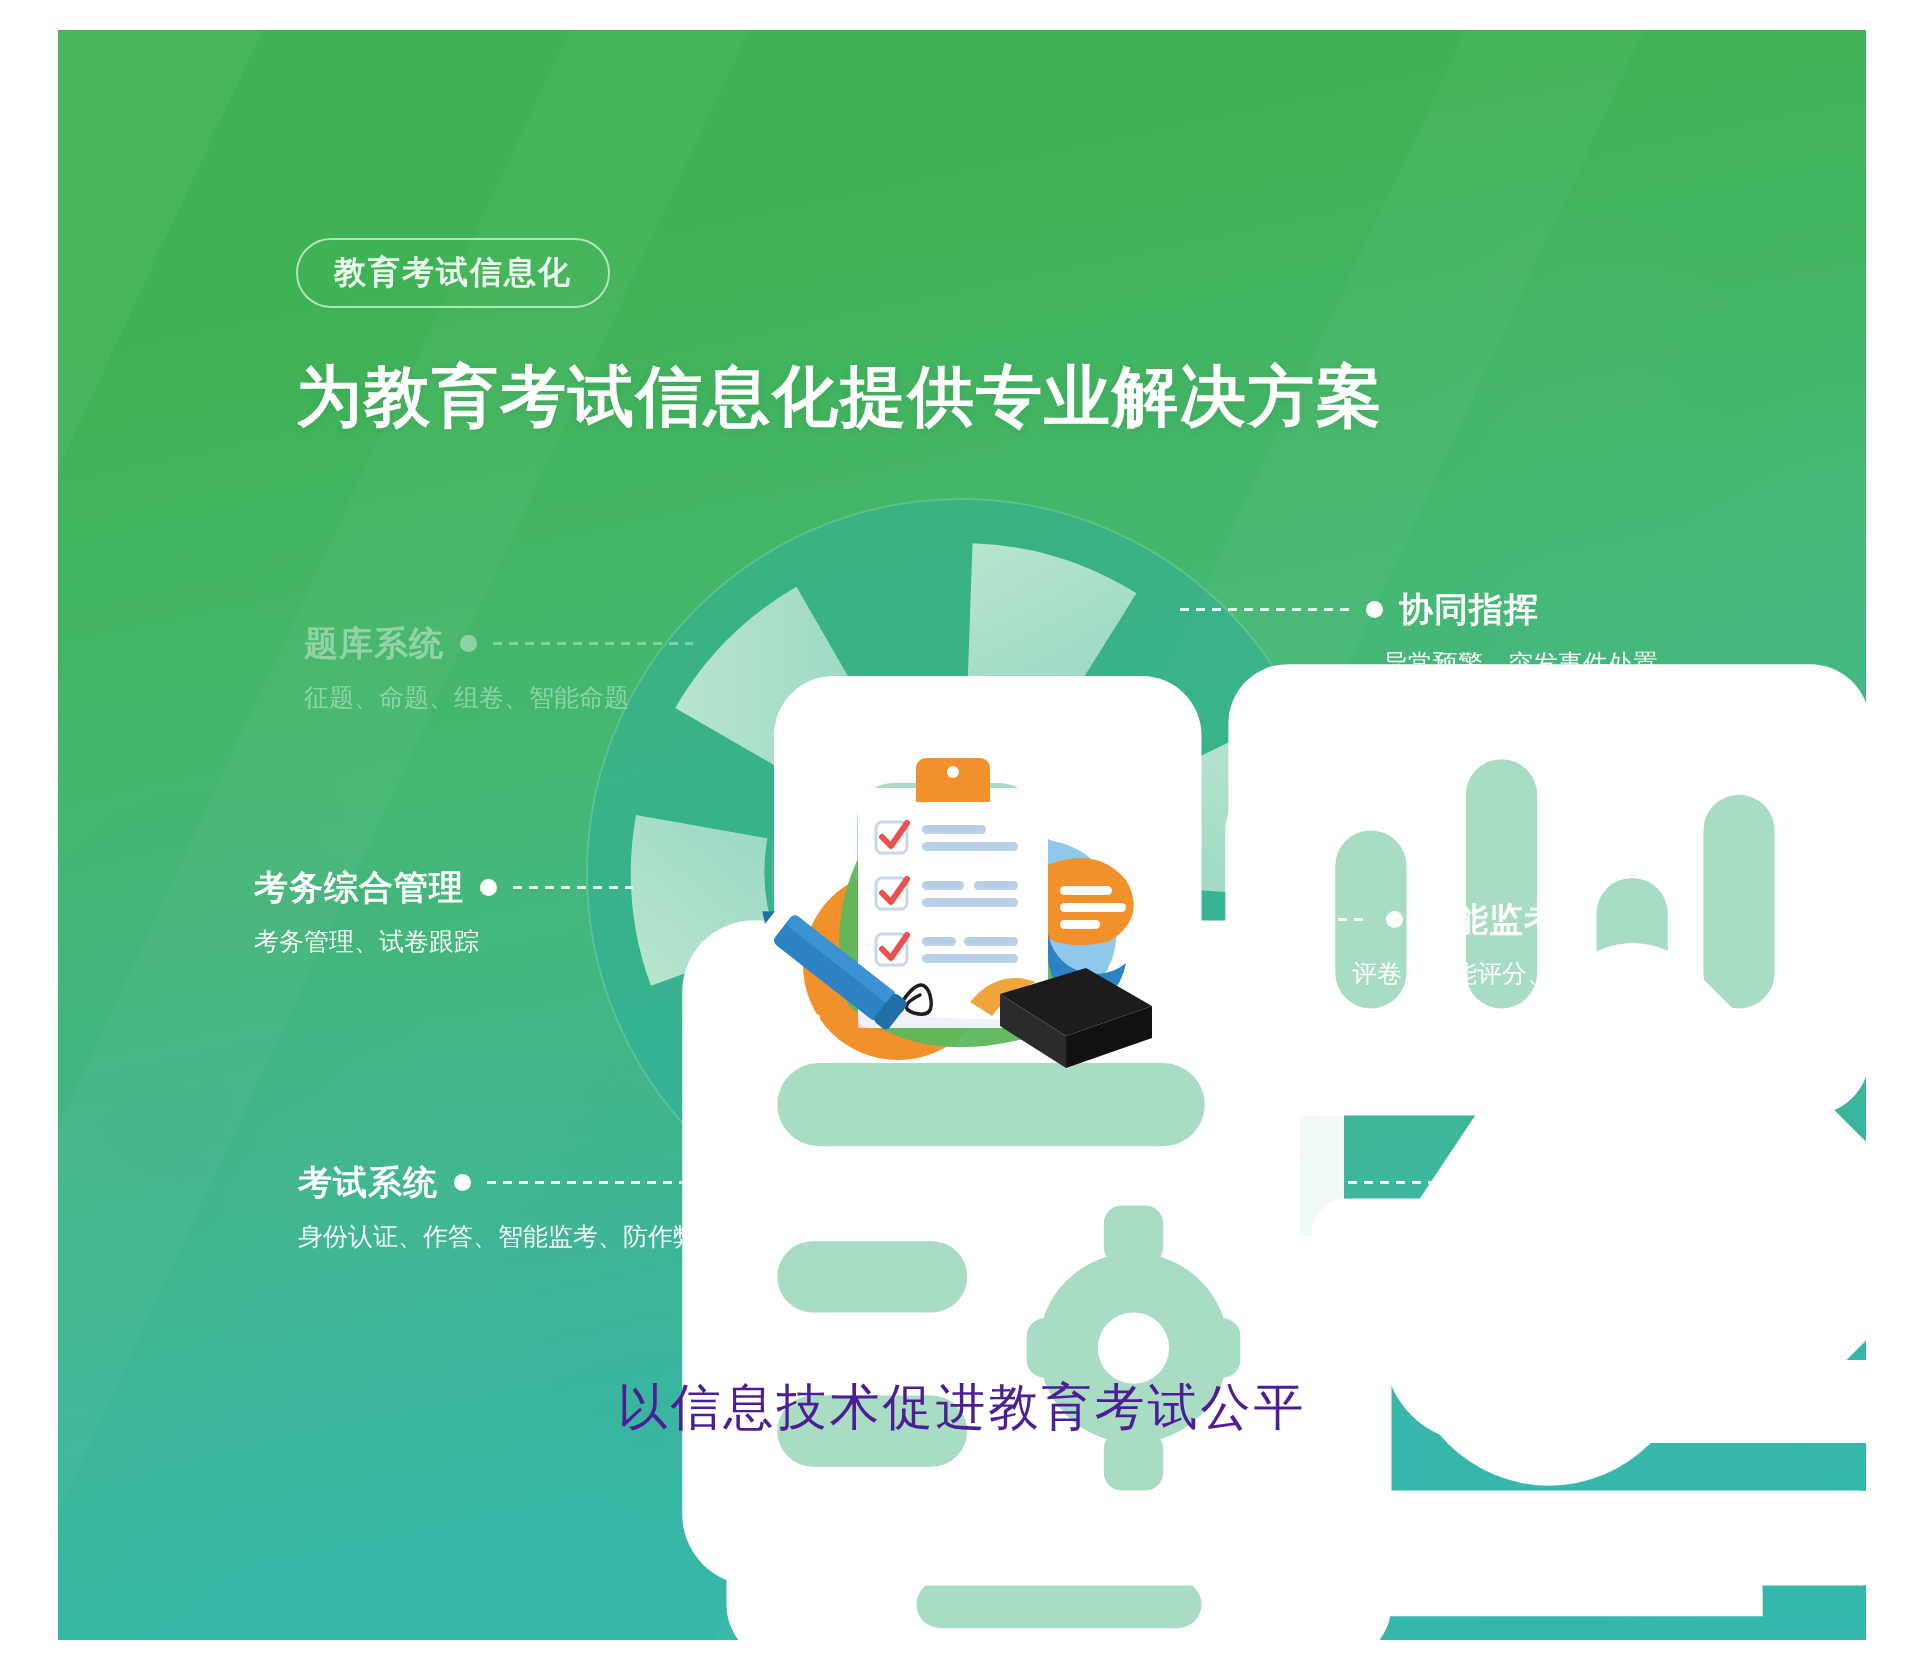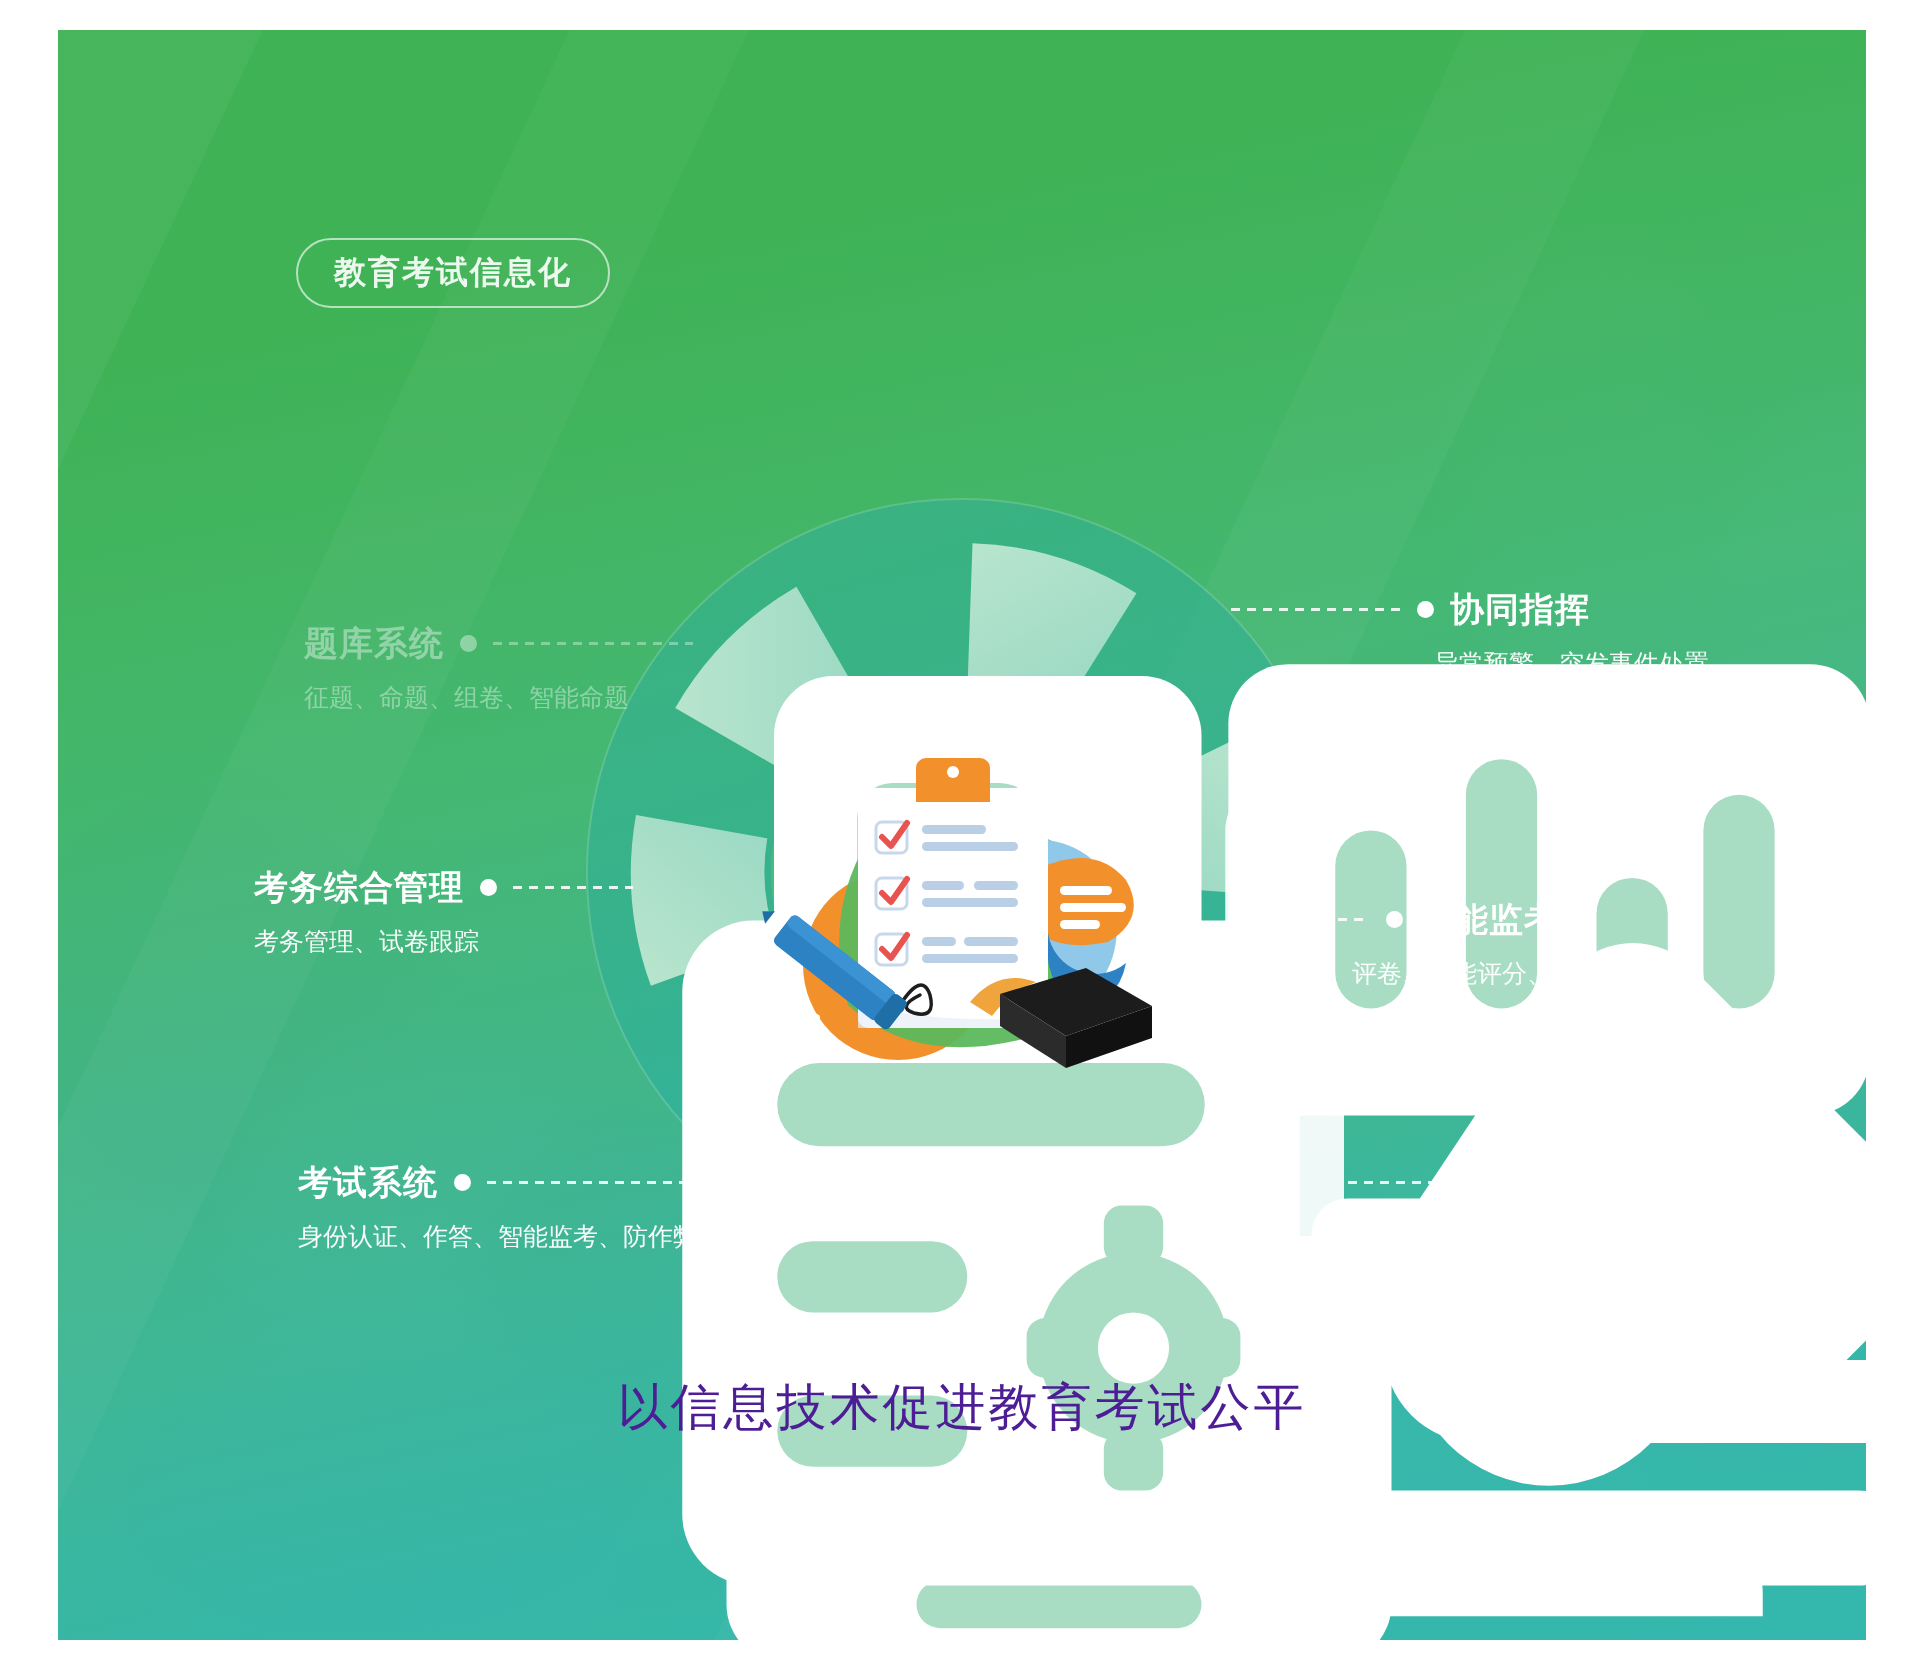--- a/index.html
+++ b/index.html
@@ -159,21 +159,21 @@
     background-repeat: repeat-x;
   }
 
   
   #callout-tiku { opacity: .40; }
 
   
   #callout-tiku      { left: 246px;  top: 596px; }
   #callout-kaowu     { left: 196px;  top: 840px; }
   #callout-kaoshi    { left: 240px;  top: 1135px; }
-  #callout-xietong   { left: 1173px; top: 562px; }
+  #callout-xietong   { left: 1122px; top: 562px; }
   #callout-pingjuan  { left: 1200px; top: 872px; }
   #callout-kaosheng  { left: 1290px; top: 1135px; }
 
   #callout-xietong .c-sub,
   #callout-pingjuan .c-sub,
   #callout-kaosheng .c-sub { margin-left: 2px; }
 </style>
 </head>
 <body>
 
@@ -192,20 +192,21 @@
       <div class="blob" style="left:1640px; top:360px;  width:280px; height:560px; background:#7ec9a9;"></div>
       <div class="blob" style="left:1400px; top:200px;  width:260px; height:480px; background:#64bd92;"></div>
       <div class="blob" style="left:60px;   top:1320px; width:520px; height:300px; background:#3fa79d;"></div>
       <div class="blob" style="left:700px;  top:1380px; width:520px; height:280px; background:#4fb3a8;"></div>
     </div>
 
     <div id="wash"></div>
     <div id="streaks"></div>
 
     <div id="eyebrow">教育考试信息化</div>
+    <h1 id="headline">为教育考试信息化提供专业解决方案</h1>
 
     <div id="wheel">
       <svg viewBox="0 0 760 760" xmlns="http://www.w3.org/2000/svg" aria-hidden="true">
         <defs>
           <linearGradient id="ringGrad" x1="0" y1="0" x2="0.35" y2="1">
             <stop offset="0%" stop-color="#36b08f"></stop>
             <stop offset="55%" stop-color="#2faf95"></stop>
             <stop offset="100%" stop-color="#2ab2a6"></stop>
           </linearGradient>
           <linearGradient id="segGrad" x1="0.1" y1="0" x2="0.7" y2="1">

